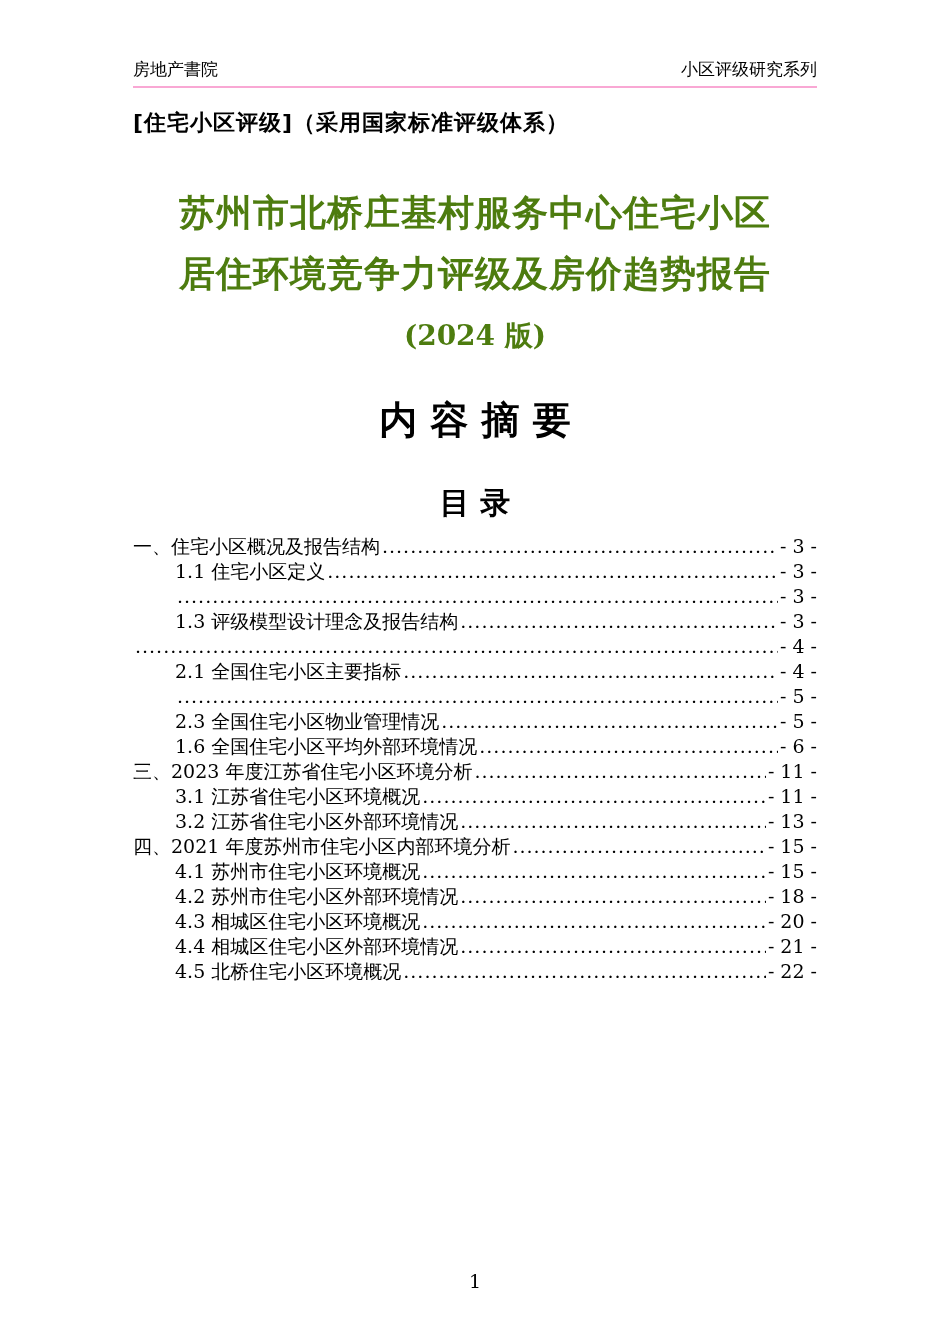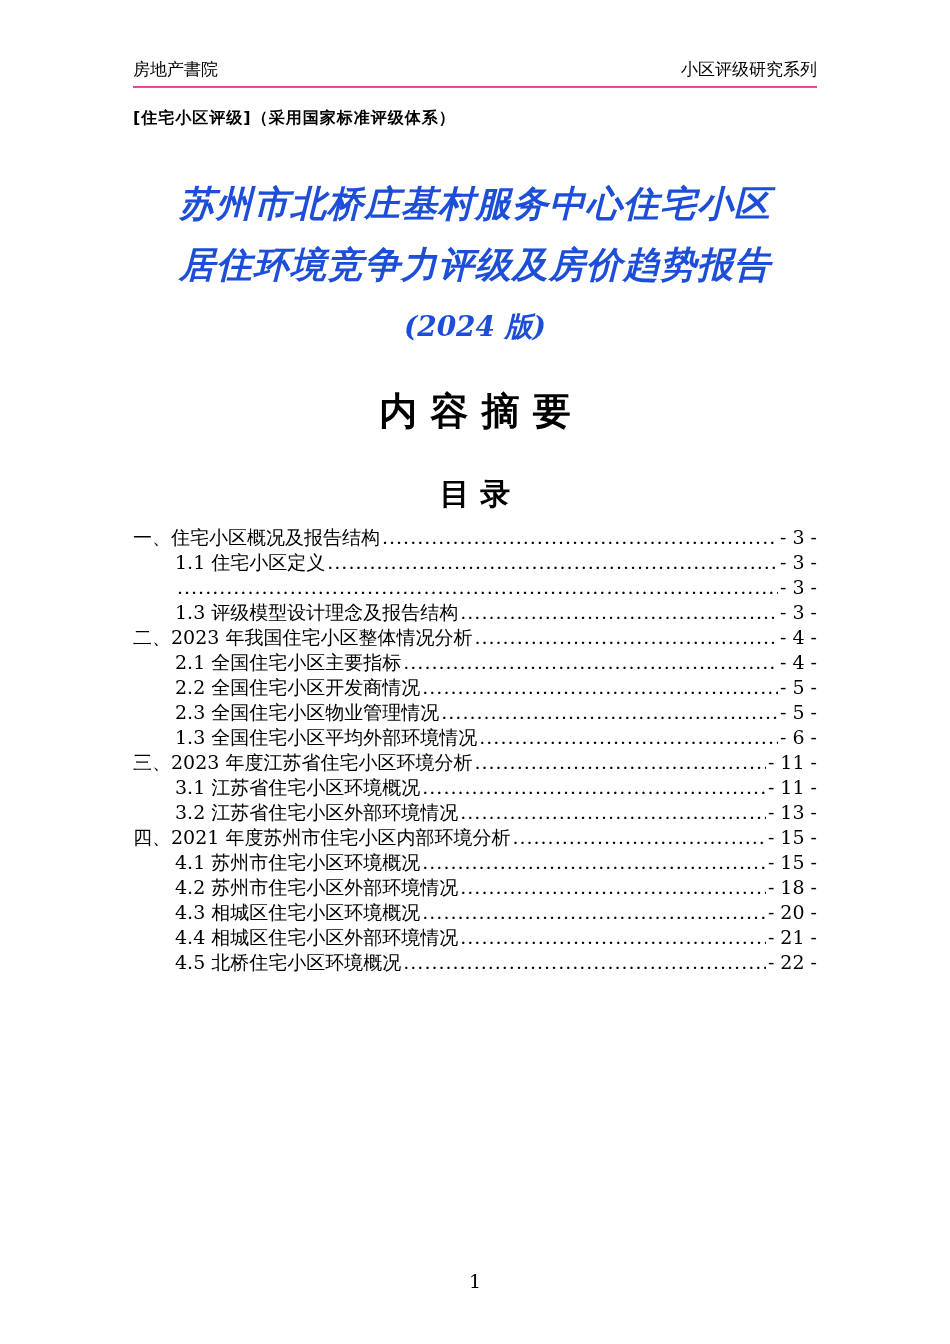--- a/index.html
+++ b/index.html
@@ -20,28 +20,28 @@
     padding: 58px 133px 0 133px;
   }
   
   .doc-header {
     display: flex;
     justify-content: space-between;
     align-items: flex-end;
     font-family: "DejaVu Sans", "Liberation Sans", sans-serif;
     font-size: 17px;
     line-height: 22px;
-    border-bottom: 2px solid #ec4899;
+    border-bottom: 2px solid #f9a8d4;
     padding-bottom: 6px;
   }
   .subheader {
     margin-top: 20px;
     font-family: "DejaVu Sans", "Liberation Sans", sans-serif;
     font-weight: bold;
-    font-size: 16px;
+    font-size: 22px;
     letter-spacing: 1px;
   }
   
   .title {
     margin: 44px 0 0 0;
     text-align: center;
     font-weight: bold;
   }
   .title-line {
     display: block;
@@ -117,21 +117,21 @@
 
 <div class="page">
 
   <header class="doc-header">
     <span>房地产書院</span>
     <span>小区评级研究系列</span>
   </header>
 
   <div class="subheader">[住宅小区评级]（采用国家标准评级体系）</div>
 
-  <h1 class="title" style="color: #1d4ed8; font-style: italic;">
+  <h1 class="title" style="color: #4d7c0f;">
     <span class="title-line">苏州市北桥庄基村服务中心住宅小区</span>
     <span class="title-line">居住环境竞争力评级及房价趋势报告</span>
     <span class="title-edition">(2024 版)</span>
   </h1>
 
   <h2 class="summary-heading">内 容 摘 要</h2>
 
 
   <h2 class="toc-heading">目 录</h2>
 
@@ -149,41 +149,39 @@
       <div class="toc-row lvl2">
         <span class="toc-dots">............................................................................................................................................................................................................................</span>
         <span class="toc-page">- 3 -</span>
       </div>
       <div class="toc-row lvl2">
         <span class="toc-label">1.3 评级模型设计理念及报告结构</span>
         <span class="toc-dots">............................................................................................................................................................................................................................</span>
         <span class="toc-page">- 3 -</span>
       </div>
       <div class="toc-row lvl1">
-        <span class="toc-label">二、2023 年我国住宅小区整体情况分析</span>
         <span class="toc-dots">............................................................................................................................................................................................................................</span>
         <span class="toc-page">- 4 -</span>
       </div>
       <div class="toc-row lvl2">
         <span class="toc-label">2.1 全国住宅小区主要指标</span>
         <span class="toc-dots">............................................................................................................................................................................................................................</span>
         <span class="toc-page">- 4 -</span>
       </div>
       <div class="toc-row lvl2">
-        <span class="toc-label">2.2 全国住宅小区开发商情况</span>
         <span class="toc-dots">............................................................................................................................................................................................................................</span>
         <span class="toc-page">- 5 -</span>
       </div>
       <div class="toc-row lvl2">
         <span class="toc-label">2.3 全国住宅小区物业管理情况</span>
         <span class="toc-dots">............................................................................................................................................................................................................................</span>
         <span class="toc-page">- 5 -</span>
       </div>
       <div class="toc-row lvl2">
-        <span class="toc-label">1.3 全国住宅小区平均外部环境情况</span>
+        <span class="toc-label">1.6 全国住宅小区平均外部环境情况</span>
         <span class="toc-dots">............................................................................................................................................................................................................................</span>
         <span class="toc-page">- 6 -</span>
       </div>
       <div class="toc-row lvl1">
         <span class="toc-label">三、2023 年度江苏省住宅小区环境分析</span>
         <span class="toc-dots">............................................................................................................................................................................................................................</span>
         <span class="toc-page">- 11 -</span>
       </div>
       <div class="toc-row lvl2">
         <span class="toc-label">3.1 江苏省住宅小区环境概况</span>

